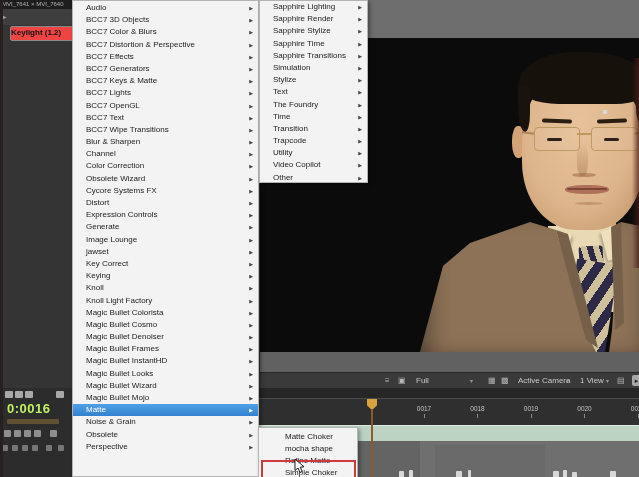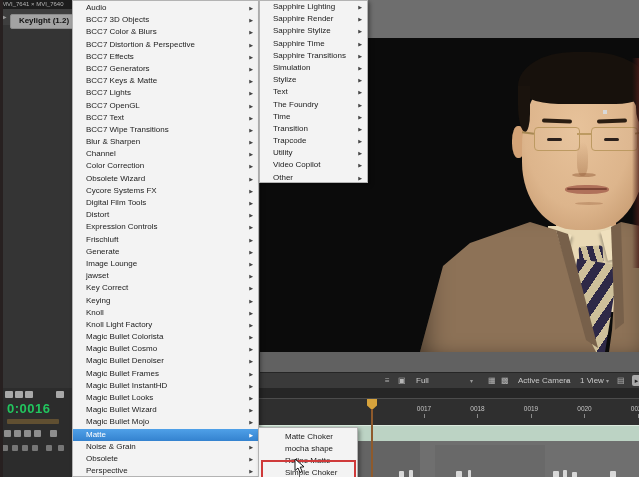--- a/index.html
+++ b/index.html
@@ -8,30 +8,30 @@
     background:#333;font-family:"Liberation Sans",sans-serif;
     -webkit-font-smoothing:antialiased;
   }
   .abs{position:absolute;}
 
   
   #ec-tabs{left:0;top:0;width:72px;height:9px;background:#1d1d1d;color:#b5b5b5;
     font-size:6px;line-height:9px;white-space:nowrap;overflow:hidden;padding-left:2px;}
   #ec-header{left:0;top:9px;width:72px;height:16px;background:#3e3e3e;border-bottom:1px solid #2a2a2a;}
   #ec-tri{left:2px;top:13px;font-size:6px;color:#9a9a9a;}
-  #keylight-btn{left:10px;top:14px;width:66px;height:13px;background:#a3a3a3;border:1px solid #8a8a8a;
-    border-radius:2px;font-size:8px;font-weight:bold;color:#111;line-height:12px;text-align:center;
+  #keylight-btn{left:10px;top:26px;width:66px;height:13px;background:#ef4444;border:1px solid #8a8a8a;
+    border-radius:2px;font-size:8px;font-weight:bold;color:#111;line-height:12px;
     white-space:nowrap;overflow:hidden;z-index:5;}
   #ec-body{left:0;top:25px;width:72px;height:363px;background:#343434;}
   #ec-left-strip{left:0;top:0;width:3px;height:477px;background:#272020;z-index:6;}
 
   
   #tl-mini{left:0;top:388px;width:72px;height:89px;background:#2c2c2c;}
   .mini-tab{position:absolute;top:3px;width:8px;height:7px;background:#a8a8a8;border-radius:1px;}
-  #tl-time{position:absolute;left:7px;top:13px;font-size:13px;font-weight:bold;color:#22c55e;letter-spacing:.5px;}
+  #tl-time{position:absolute;left:7px;top:13px;font-size:13px;font-weight:bold;color:#bef264;letter-spacing:.5px;}
   #tl-subline{position:absolute;left:7px;top:31px;width:52px;height:5px;background:#6a5633;border-radius:1px;opacity:.85;}
   .mini-ico{position:absolute;width:7px;height:7px;background:#8e8e8e;border-radius:1px;}
   .mini-ico2{position:absolute;width:6px;height:6px;background:#767676;border-radius:1px;}
 
   
   #viewer{left:260px;top:0;width:379px;height:352px;}
   #paste-top{left:0;top:0;width:379px;height:38px;background:#6e6e6e;}
   #comp-black{left:0;top:38px;width:379px;height:314px;background:#0b0b0b;overflow:hidden;}
 
   
@@ -243,24 +243,22 @@
     <div class="mi"><span class="mi-label">BCC7 Keys &amp; Matte</span><span class="mi-arrow">▶</span></div>
     <div class="mi"><span class="mi-label">BCC7 Lights</span><span class="mi-arrow">▶</span></div>
     <div class="mi"><span class="mi-label">BCC7 OpenGL</span><span class="mi-arrow">▶</span></div>
     <div class="mi"><span class="mi-label">BCC7 Text</span><span class="mi-arrow">▶</span></div>
     <div class="mi"><span class="mi-label">BCC7 Wipe Transitions</span><span class="mi-arrow">▶</span></div>
     <div class="mi"><span class="mi-label">Blur &amp; Sharpen</span><span class="mi-arrow">▶</span></div>
     <div class="mi"><span class="mi-label">Channel</span><span class="mi-arrow">▶</span></div>
     <div class="mi"><span class="mi-label">Color Correction</span><span class="mi-arrow">▶</span></div>
     <div class="mi"><span class="mi-label">Obsolete Wizard</span><span class="mi-arrow">▶</span></div>
     <div class="mi"><span class="mi-label">Cycore Systems FX</span><span class="mi-arrow">▶</span></div>
-    <div class="mi"><span class="mi-label">Digital Film Tools</span><span class="mi-arrow">▶</span></div>
     <div class="mi"><span class="mi-label">Distort</span><span class="mi-arrow">▶</span></div>
     <div class="mi"><span class="mi-label">Expression Controls</span><span class="mi-arrow">▶</span></div>
-    <div class="mi"><span class="mi-label">Frischluft</span><span class="mi-arrow">▶</span></div>
     <div class="mi"><span class="mi-label">Generate</span><span class="mi-arrow">▶</span></div>
     <div class="mi"><span class="mi-label">Image Lounge</span><span class="mi-arrow">▶</span></div>
     <div class="mi"><span class="mi-label">jawset</span><span class="mi-arrow">▶</span></div>
     <div class="mi"><span class="mi-label">Key Correct</span><span class="mi-arrow">▶</span></div>
     <div class="mi"><span class="mi-label">Keying</span><span class="mi-arrow">▶</span></div>
     <div class="mi"><span class="mi-label">Knoll</span><span class="mi-arrow">▶</span></div>
     <div class="mi"><span class="mi-label">Knoll Light Factory</span><span class="mi-arrow">▶</span></div>
     <div class="mi"><span class="mi-label">Magic Bullet Colorista</span><span class="mi-arrow">▶</span></div>
     <div class="mi"><span class="mi-label">Magic Bullet Cosmo</span><span class="mi-arrow">▶</span></div>
     <div class="mi"><span class="mi-label">Magic Bullet Denoiser</span><span class="mi-arrow">▶</span></div>

